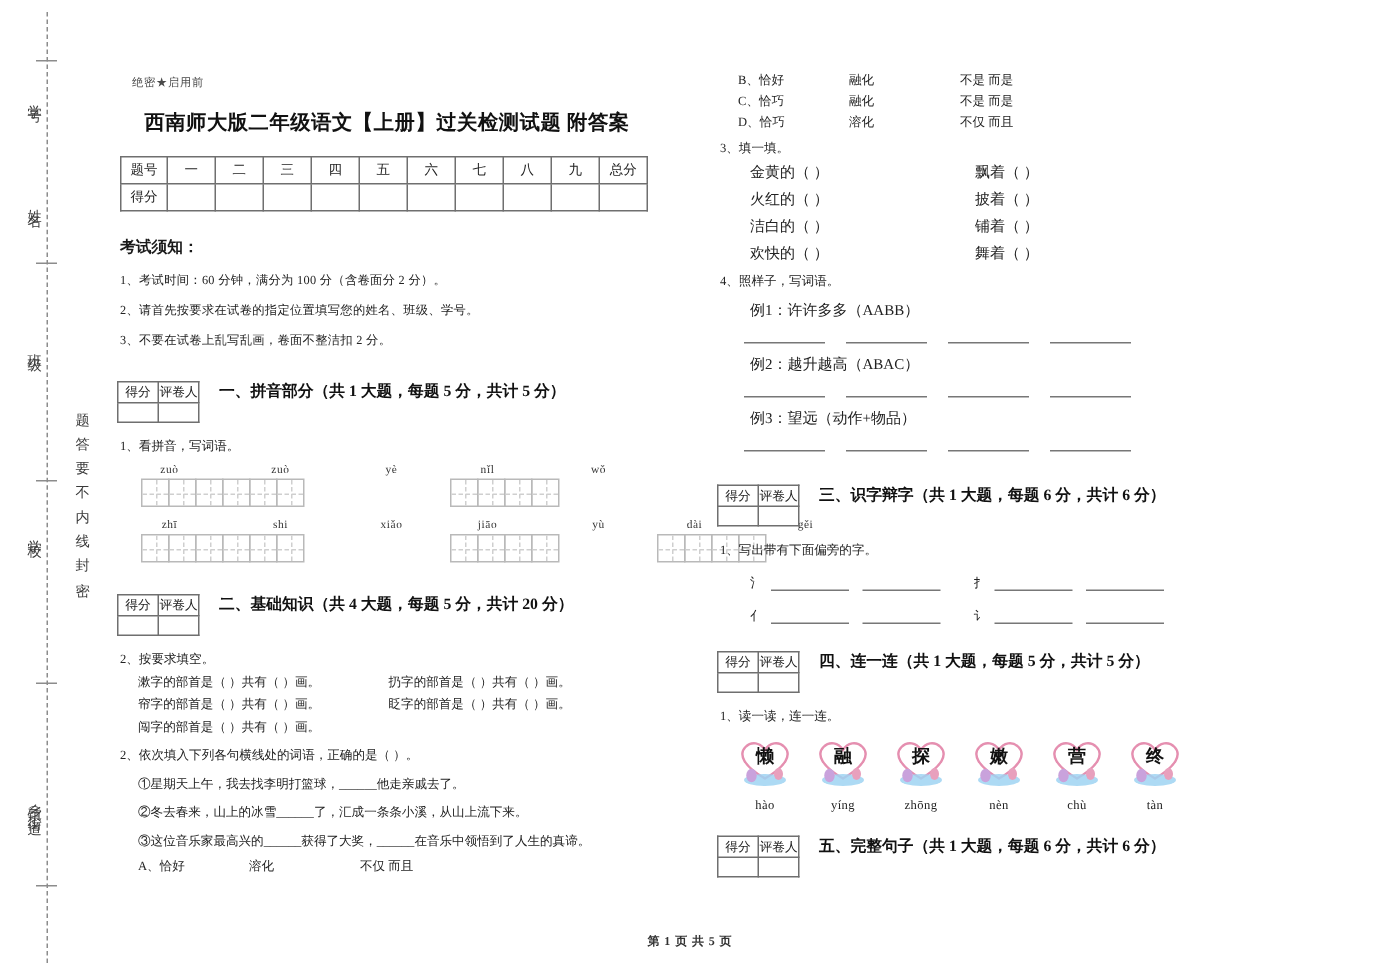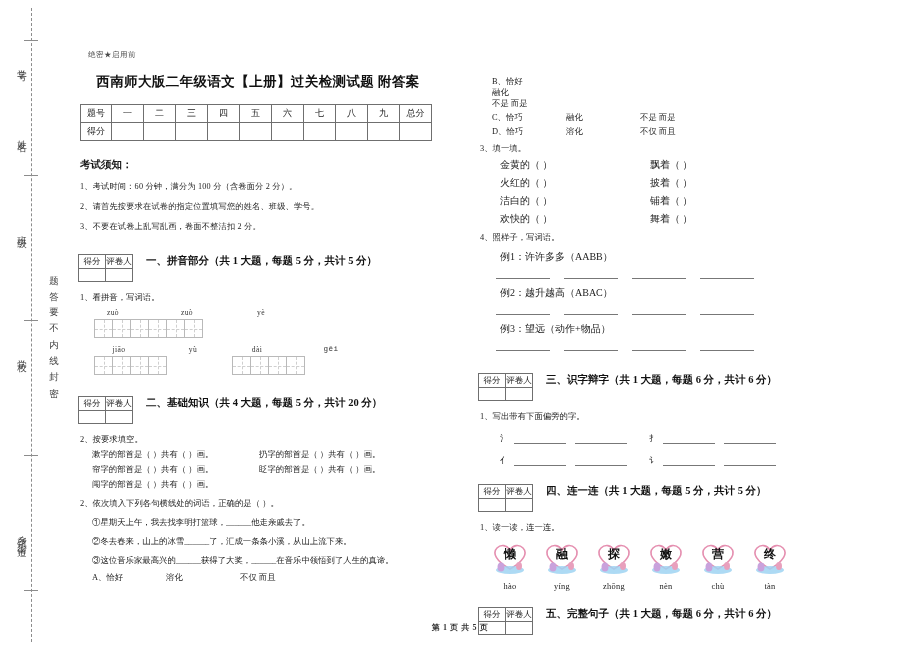--- a/index.html
+++ b/index.html
@@ -227,39 +227,66 @@
         </div>
         <div class="tzg">
           <div class="cell"></div>
           <div class="cell"></div>
           <div class="cell"></div>
           <div class="cell"></div>
           <div class="cell"></div>
           <div class="cell"></div>
         </div>
       </div>
+      <div class="grid-block" style="margin-right:0;">
+        <div class="py" style="padding-left:6px;">
+          <span style="width:38px;">nǐl</span>
+          <span style="width:38px;">wǒ</span>
+        </div>
+        <div class="tzg">
+          <div class="cell"></div>
+          <div class="cell"></div>
+          <div class="cell"></div>
+          <div class="cell"></div>
+        </div>
+      </div>
     </div>
 
     <div class="grid-row" style="margin-left:16px;margin-top:7px;">
+      <div class="grid-block">
+        <div class="py">
+          <span style="width:38px;">zhī</span>
+          <span style="width:38px;">shi</span>
+          <span style="width:38px;">xiǎo</span>
+        </div>
+        <div class="tzg">
+          <div class="cell"></div>
+          <div class="cell"></div>
+          <div class="cell"></div>
+          <div class="cell"></div>
+          <div class="cell"></div>
+          <div class="cell"></div>
+        </div>
+      </div>
       <div class="grid-block">
         <div class="py" style="padding-left:6px;">
           <span style="width:38px;">jiāo</span>
           <span style="width:38px;">yù</span>
         </div>
         <div class="tzg">
           <div class="cell"></div>
           <div class="cell"></div>
           <div class="cell"></div>
           <div class="cell"></div>
         </div>
       </div>
       <div class="grid-block" style="margin-right:0;">
         <div class="py" style="padding-left:6px;">
           <span style="width:38px;">dài</span>
-          <span style="width:38px;font-family:Liberation Mono, monospace;">gěi</span>
+          <span style="width:38px;">gěi</span>
         </div>
         <div class="tzg">
           <div class="cell"></div>
           <div class="cell"></div>
           <div class="cell"></div>
           <div class="cell"></div>
         </div>
       </div>
     </div>
 
@@ -301,21 +328,21 @@
 
     <div class="choice" style="margin-top:6px;">
       <div class="o1"><span>A、</span><span>恰好</span></div>
       <div class="o2">溶化</div>
       <div class="o3">不仅 而且</div>
     </div>
   </div>
 
   <div class="col col-right">
 
-    <div class="choice" style="margin-top:76px;flex-direction:column;">
+    <div class="choice" style="margin-top:48px;">
       <div class="o1"><span>B、</span><span>恰好</span></div>
       <div class="o2">融化</div>
       <div class="o3">不是 而是</div>
     </div>
     <div class="choice">
       <div class="o1"><span>C、</span><span>恰巧</span></div>
       <div class="o2">融化</div>
       <div class="o3">不是 而是</div>
     </div>
     <div class="choice">

